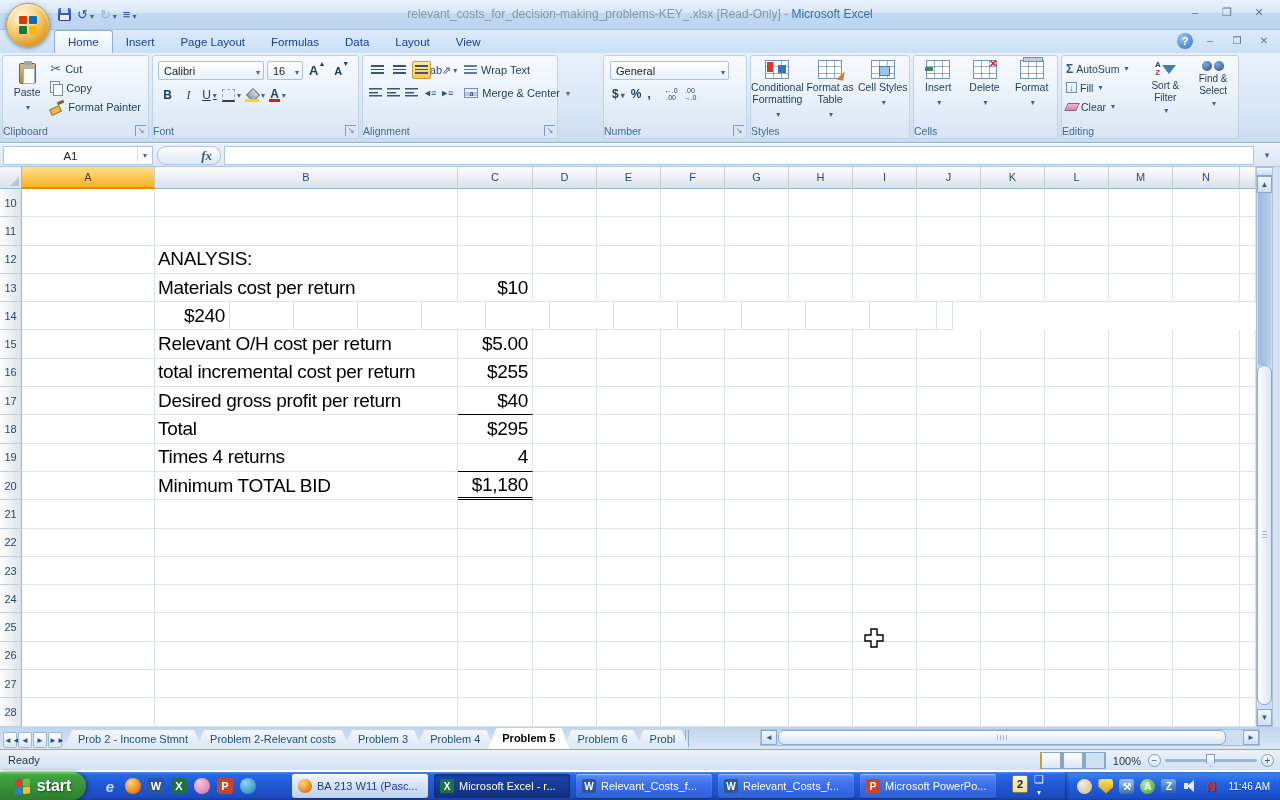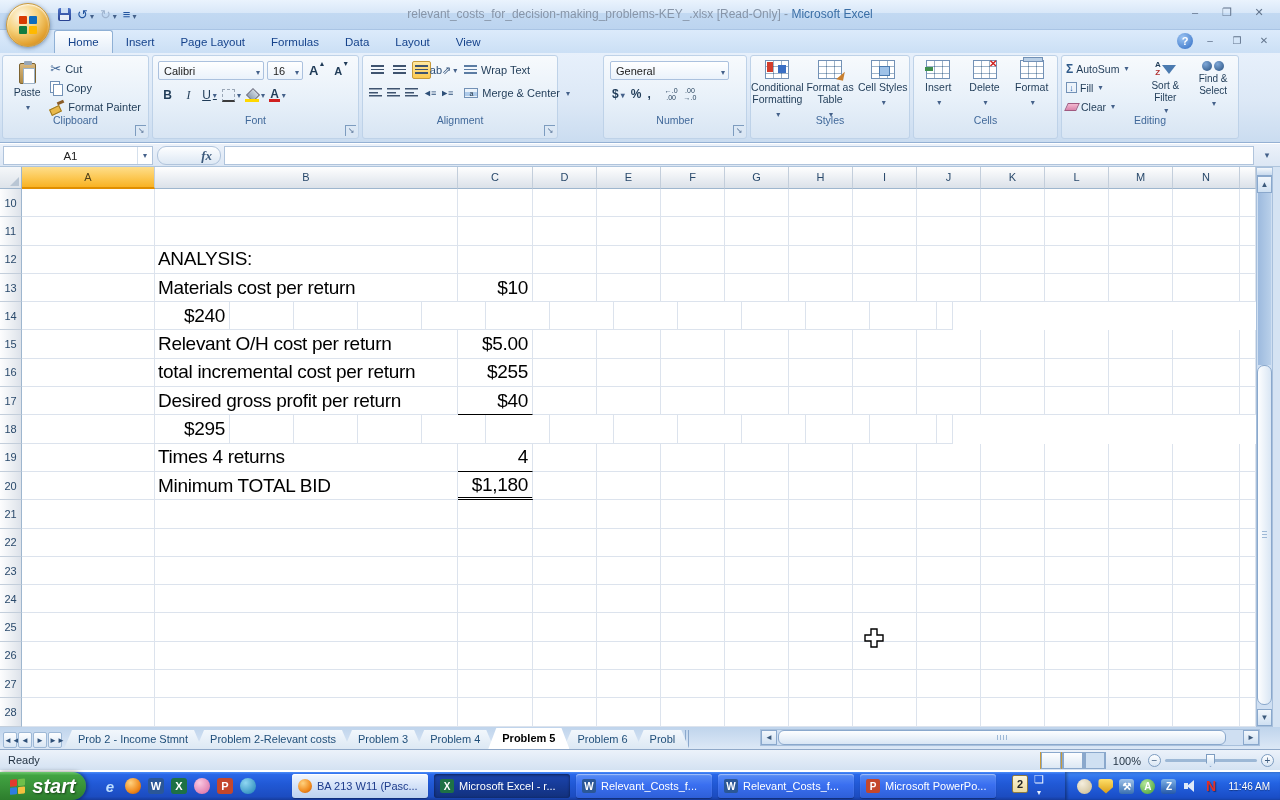--- a/index.html
+++ b/index.html
@@ -37,21 +37,21 @@
   .tr-right{position:absolute;right:6px;top:3px;display:flex;align-items:center;gap:7px}
   .helpbtn{width:16px;height:16px;border-radius:50%;background:radial-gradient(circle at 35% 30%,#9cc4f2,#2f6cc4);
     color:#fff;font-size:11px;font-weight:bold;text-align:center;line-height:16px}
   .tr-right .wb{width:20px;height:13px;color:#62748c;font-size:10px;line-height:12px;text-align:center}
 
   
   .ribbon{position:absolute;left:0;top:53px;width:1280px;height:90px;
     background:linear-gradient(#e7f0fb,#dce8f6 55%,#cadcf0);border-bottom:1px solid #94b0d3}
   .rgroup{position:absolute;top:2px;height:84px;border:1px solid #bed2e8;border-radius:3px;
     background:linear-gradient(#f7fafd,#e7f0f9 55%,#d8e5f3)}
-  .rg-label{position:absolute;left:0;right:0;bottom:12px;text-align:center;font-size:10.5px;color:#41699a}
+  .rg-label{position:absolute;left:0;right:0;bottom:1px;font-size:10.5px;color:#41699a}
   .launcher{position:absolute;right:2px;bottom:2px;width:11px;height:11px;border-left:1px solid #7d9cbf;border-top:1px solid #7d9cbf;
     font-size:8px;line-height:9px;color:#557196;text-align:center}
   .dd::after{content:'▾';font-size:8px;color:#44618a;margin-left:2px}
 
   
   .g-clip .inner{display:flex;padding:3px 4px}
   .bigbtn{display:flex;flex-direction:column;align-items:center;justify-content:flex-start;gap:2px;
     width:46px;padding-top:4px;font-size:10.5px;color:#1f3b57;text-align:center}
   .i-clip{width:17px;height:21px;background:linear-gradient(#d9b87e,#b08a45);border:1px solid #7d6330;border-radius:2px;position:relative}
   .i-clip:before{content:'';position:absolute;left:4px;top:-3px;width:8px;height:4px;background:#97a7b9;border-radius:1px}
@@ -216,21 +216,21 @@
   .ztick{position:absolute;left:45px;top:-3px;width:1px;height:9px;background:#7d9cc0}
   .zthumb{position:absolute;left:41px;top:-5px;width:9px;height:13px;background:linear-gradient(#fdfeff,#cfe0f2);
     border:1px solid #7d9cc0;clip-path:polygon(0 0,100% 0,100% 70%,50% 100%,0 70%)}
 
   
   .taskbar{position:absolute;left:0;top:772px;width:1280px;height:28px;
     background:linear-gradient(#4b8df8 0%,#2a67e8 9%,#2159d6 42%,#1c4cc0 88%,#163c9d 100%)}
   .startbtn{position:absolute;left:0;top:0;height:28px;width:86px;border-radius:0 14px 14px 0;
     background:linear-gradient(#6cc96c 0%,#41a341 12%,#389138 55%,#2d7d2d 100%);
     box-shadow:1px 0 4px rgba(0,0,0,.5);display:flex;align-items:center;justify-content:center;gap:5px}
-  .startbtn .slabel{color:#fff;font-size:20px;font-weight:bold;font-style:italic;text-shadow:1px 1px 2px rgba(0,0,0,.5)}
+  .startbtn .slabel{color:#fff;font-size:16px;font-weight:bold;text-shadow:1px 1px 2px rgba(0,0,0,.5)}
   .flag{width:17px;height:15px;display:grid;grid-template-columns:7px 7px;grid-gap:1px;transform:skewY(-6deg)}
   .flag i{display:block;border-radius:1px}
   .flag i:nth-child(1){background:#e23a2e}.flag i:nth-child(2){background:#6fbf4a}
   .flag i:nth-child(3){background:#2f7de0}.flag i:nth-child(4){background:#f4c03e}
   .quick{position:absolute;left:96px;top:0;height:28px;display:flex;align-items:center;gap:7px;padding:0 6px}
   .ql{width:16px;height:16px;display:flex;align-items:center;justify-content:center;font-size:11px;font-weight:bold;border-radius:3px;color:#fff}
   .ic-ie{background:transparent;color:#bfe0ff;font-style:italic;font-size:15px}
   .ic-firefox{background:radial-gradient(circle at 35% 30%,#ffd27f,#f08a1d 60%,#b85008);border-radius:50%}
   .ic-word{background:#2b5797}
   .ic-excel{background:#1e7145}
@@ -706,20 +706,23 @@
         <div class="gcell col-J" style="width: 64px;"></div>
         <div class="gcell col-K" style="width: 64px;"></div>
         <div class="gcell col-L" style="width: 64px;"></div>
         <div class="gcell col-M" style="width: 64px;"></div>
         <div class="gcell col-N" style="width: 67px;"></div>
         <div class="gcell" style="width: 16px;"></div>
       </div>
       <div class="grow">
         <div class="rowhdr">18</div>
         <div class="gcell col-A" style="width: 133px;"></div>
+        <div class="gcell col-B" style="width: 303px;">
+          <span class="ctext">Total</span>
+        </div>
         <div class="gcell col-C num" style="width: 75px;">
           <span class="ctext">$295</span>
         </div>
         <div class="gcell col-D" style="width: 64px;"></div>
         <div class="gcell col-E" style="width: 64px;"></div>
         <div class="gcell col-F" style="width: 64px;"></div>
         <div class="gcell col-G" style="width: 64px;"></div>
         <div class="gcell col-H" style="width: 64px;"></div>
         <div class="gcell col-I" style="width: 64px;"></div>
         <div class="gcell col-J" style="width: 64px;"></div>

